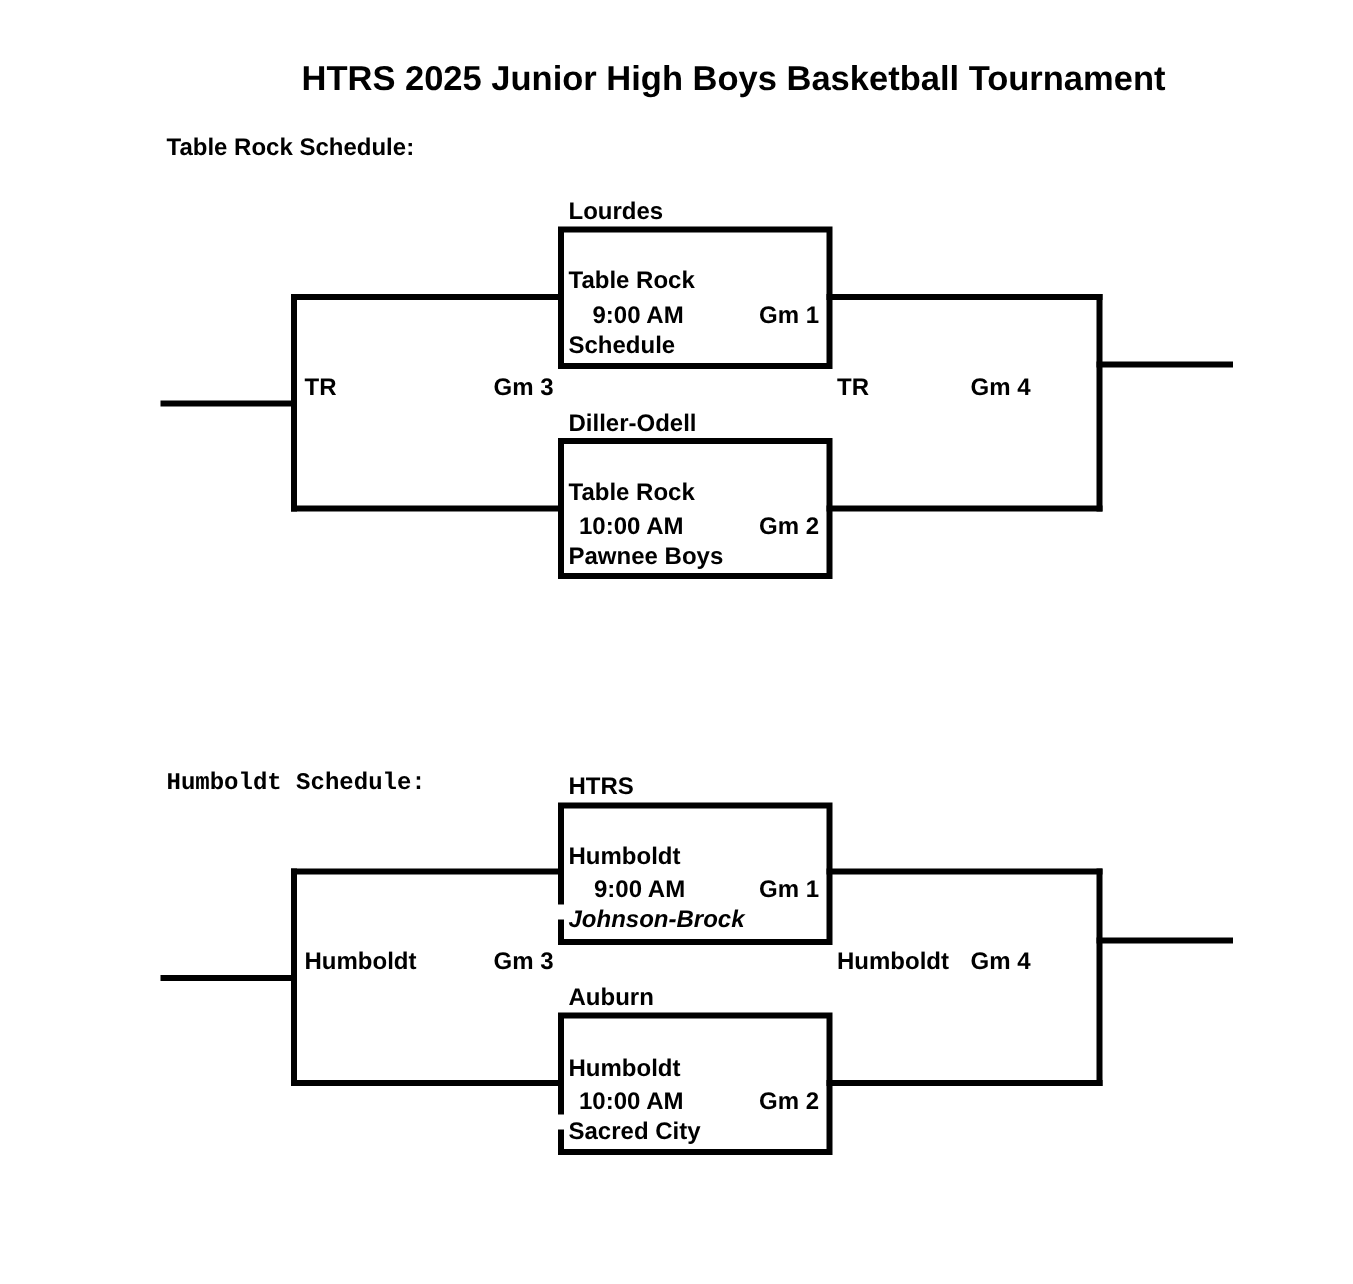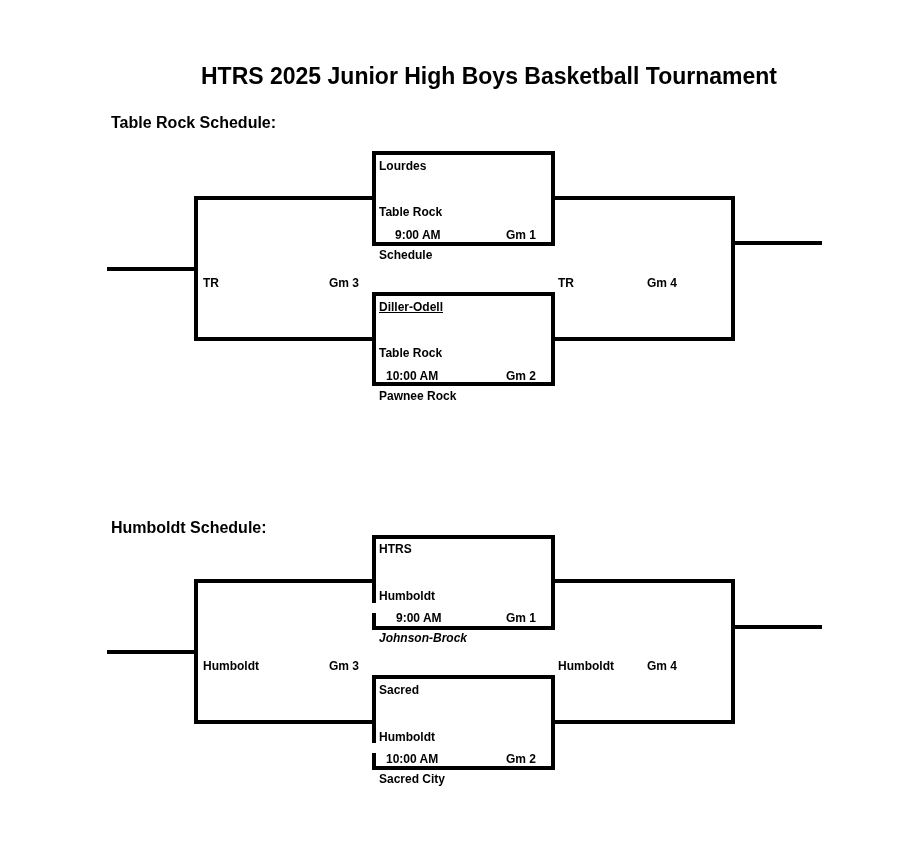--- a/index.html
+++ b/index.html
@@ -1,23 +1,23 @@
 <!DOCTYPE html>
 <html><head>
   <meta charset="utf-8">
   <style>
     html, body { margin: 0; padding: 0; }
     body {
       width: 902px; height: 856px; background: #ffffff; position: relative; overflow: hidden;
       font-family: "Liberation Sans", sans-serif; color: #000; font-weight: bold;
     }
-    .abs { position: absolute; white-space: nowrap; margin-top: 24px; }
+    .abs { position: absolute; white-space: nowrap; }
     .title { font-size: 23px; left: 201px; top: 39px; }
     .section-label { font-size: 16px; }
-    .txt { font-size: 12px; line-height: 18px; }
+    .txt { font-size: 16px; line-height: 18px; }
     .hline { position: absolute; height: 4px; background: #000; }
     .vline { position: absolute; width: 4px; background: #000; }
     .box { position: absolute; border: 4px solid #000; box-sizing: border-box; background: transparent; }
     .gap { position: absolute; width: 4px; background: #fff; }
   </style>
 </head>
 <body>
 
 <div class="abs title">HTRS 2025 Junior High Boys Basketball Tournament</div>
 
@@ -35,35 +35,35 @@
   <div class="hline" style="left:731px; top:241px; width:91px;"></div>
 
   <div class="box" style="left:372px; top:151px; width:183px; height:95px;"></div>
   <div class="abs txt" style="left:379px; top:133px;">Lourdes</div>
   <div class="abs txt" style="left:379px; top:179px;">Table Rock</div>
   <div class="abs txt" style="left:395px; top:202px;">9:00 AM</div>
   <div class="abs txt" style="left:506px; top:202px;">Gm 1</div>
   <div class="abs txt" style="left:379px; top:222px;">Schedule</div>
 
   <div class="box" style="left:372px; top:292px; width:183px; height:94px;"></div>
-  <div class="abs txt" style="left:379px; top:274px;text-decoration:underline;">Diller-Odell</div>
+  <div class="abs txt" style="left:379px; top:274px;">Diller-Odell</div>
   <div class="abs txt" style="left:379px; top:320px;">Table Rock</div>
   <div class="abs txt" style="left:386px; top:343px;">10:00 AM</div>
   <div class="abs txt" style="left:506px; top:343px;">Gm 2</div>
-  <div class="abs txt" style="left:379px; top:363px;">Pawnee Rock</div>
+  <div class="abs txt" style="left:379px; top:363px;">Pawnee Boys</div>
 
   <div class="abs txt" style="left:203px; top:250px;">TR</div>
   <div class="abs txt" style="left:329px; top:250px;">Gm 3</div>
 
   <div class="abs txt" style="left:558px; top:250px;">TR</div>
   <div class="abs txt" style="left:647px; top:250px;">Gm 4</div>
 </div>
 
 <div>
-  <div class="abs section-label" style="left:111px; top:495px;">Humboldt Schedule:</div>
+  <div class="abs section-label" style="left:111px; top:513px;font-family:Liberation Mono, monospace;">Humboldt Schedule:</div>
 
   <div class="hline" style="left:107px; top:650px; width:90px;"></div>
   <div class="vline" style="left:194px; top:579px; height:145px;"></div>
   <div class="hline" style="left:194px; top:579px; width:181px;"></div>
   <div class="hline" style="left:194px; top:720px; width:181px;"></div>
 
   <div class="hline" style="left:551px; top:579px; width:184px;"></div>
   <div class="hline" style="left:551px; top:720px; width:184px;"></div>
   <div class="vline" style="left:731px; top:579px; height:145px;"></div>
   <div class="hline" style="left:731px; top:625px; width:91px;"></div>
@@ -71,21 +71,21 @@
   <div class="box" style="left:372px; top:535px; width:183px; height:95px;"></div>
   <div class="gap" style="left:372px; top:603px; height:10px;"></div>
   <div class="abs txt" style="left:379px; top:516px;">HTRS</div>
   <div class="abs txt" style="left:379px; top:563px;">Humboldt</div>
   <div class="abs txt" style="left:396px; top:585px;">9:00 AM</div>
   <div class="abs txt" style="left:506px; top:585px;">Gm 1</div>
   <div class="abs txt" style="left:379px; top:605px;font-style:italic;">Johnson-Brock</div>
 
   <div class="box" style="left:372px; top:675px; width:183px; height:95px;"></div>
   <div class="gap" style="left:372px; top:743px; height:10px;"></div>
-  <div class="abs txt" style="left:379px; top:657px;">Sacred</div>
+  <div class="abs txt" style="left:379px; top:657px;">Auburn</div>
   <div class="abs txt" style="left:379px; top:704px;">Humboldt</div>
   <div class="abs txt" style="left:386px; top:726px;">10:00 AM</div>
   <div class="abs txt" style="left:506px; top:726px;">Gm 2</div>
   <div class="abs txt" style="left:379px; top:746px;">Sacred City</div>
 
   <div class="abs txt" style="left:203px; top:633px;">Humboldt</div>
   <div class="abs txt" style="left:329px; top:633px;">Gm 3</div>
 
   <div class="abs txt" style="left:558px; top:633px;">Humboldt</div>
   <div class="abs txt" style="left:647px; top:633px;">Gm 4</div>

